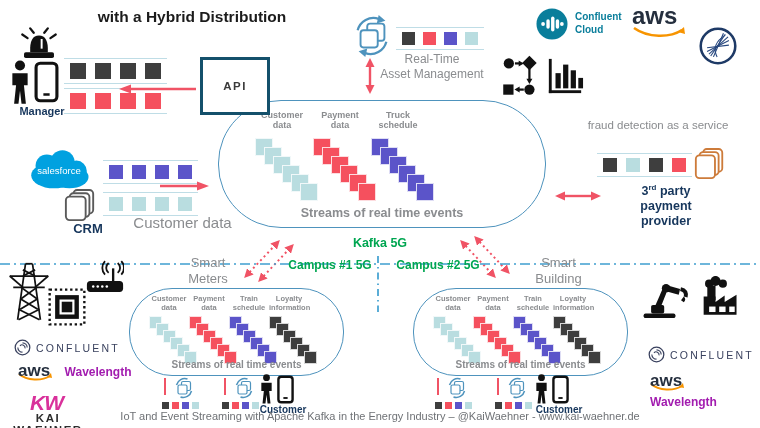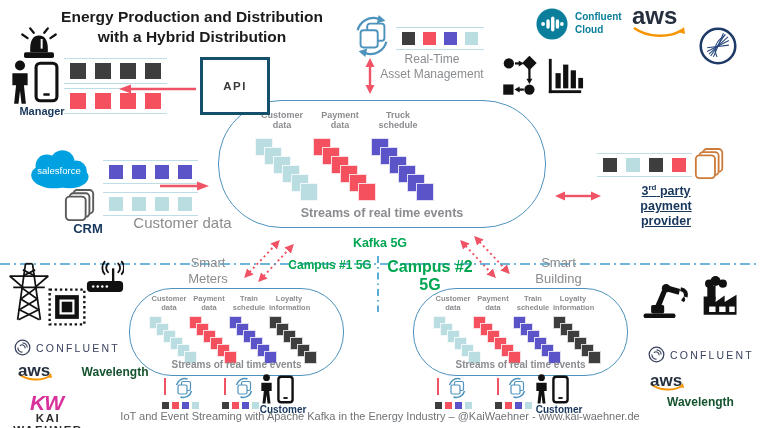--- a/index.html
+++ b/index.html
@@ -53,33 +53,32 @@
   .campus-oval .col{width:40px;}
   .campus-oval .col .lbl{font-size:7.5px;line-height:1.15;text-align:center;color:#8a8c8f;font-weight:bold;}
   .campus-oval .col .stack{margin:4px 0 0 0;}
   .campus-oval .caption{font-size:10px;bottom:5px;}
 
   #api-box{left:200px;top:57px;width:64px;height:52px;border:3px solid #14506b;background:#fff;
            display:flex;align-items:center;justify-content:center;font-size:11.5px;
            letter-spacing:1.5px;color:#3a3a3a;font-weight:600;z-index:3;}
 
   .awstxt{font-weight:bold;color:#252f3e;position:relative;display:inline-block;line-height:1;}
-  .wltxt{font-weight:bold;color:#14532d;margin-left:17px;}
+  .wltxt{font-weight:bold;color:#a21caf;}
   .confl{display:flex;align-items:center;}
   .confl .ctext{font-size:10.5px;letter-spacing:2.2px;color:#39415e;margin-left:5px;}
   .redline{position:absolute;width:2px;height:17px;background:#f05365;}
   sup{font-size:8px;}
 </style>
 </head>
 <body>
 
 <div id="stage">
 
   <div class="abs ctr bold" style="left:42px;top:7px;width:300px;font-size:15.5px;color:#1b1b1b;line-height:1.3;">
-    <div>Energy Production and Distribution</div>
     <div>with a Hybrid Distribution</div>
   </div>
 
   <div class="abs" style="left:16px;top:24px;">
     <svg width="46" height="37" viewBox="0 0 52 42">
       <g stroke="#111" stroke-width="2.6" stroke-linecap="round">
         <line x1="7" y1="12" x2="13" y2="16"></line>
           <line x1="45" y1="12" x2="39" y2="16"></line>
         <line x1="16" y1="5" x2="20" y2="10"></line>
           <line x1="36" y1="5" x2="32" y2="10"></line>
@@ -301,20 +300,21 @@
   </div>
   <div class="abs trow mid" style="left:103px;top:192px;">
     <i class="cc"></i>
       <i class="cc"></i>
       <i class="cc"></i>
       <i class="cc"></i>
   </div>
   <div class="abs ctr gray" style="left:130px;top:214px;width:105px;font-size:15px;">Customer data</div>
 
   <div class="abs ctr gray" style="left:562px;top:118px;width:192px;font-size:11.5px;line-height:1.3;">
+    <div>fraud detection as a service</div>
   </div>
   <div class="abs trow mid" style="left:597px;top:153px;">
     <i class="cd"></i>
       <i class="cc"></i>
       <i class="cd"></i>
       <i class="cr"></i>
   </div>
   <div class="abs" style="left:694px;top:147px;">
     <svg width="31" height="35" viewBox="0 0 34 38">
       <g fill="#fff" stroke="#cd7b3a" stroke-width="2">
@@ -324,21 +324,21 @@
       </g>
     </svg>
   </div>
   <div class="abs" style="left:554px;top:188px;">
     <svg width="48" height="12" viewBox="0 0 48 12">
       <line x1="9" y1="6" x2="39" y2="6" stroke="#f05365" stroke-width="2.4"></line>
       <polygon points="1,6 11,1.5 11,10.5" fill="#f05365"></polygon>
       <polygon points="47,6 37,1.5 37,10.5" fill="#f05365"></polygon>
     </svg>
   </div>
-  <div class="abs ctr bold navy" style="left:608px;top:183px;width:100px;font-size:12.5px;line-height:1.2;text-decoration:underline;">
+  <div class="abs ctr bold navy" style="left:608px;top:183px;width:100px;font-size:12.5px;line-height:1.2;">
     <div><span>3</span><sup>rd</sup><span> party</span></div>
     <div>payment</div>
     <div>provider</div>
   </div>
 
   <div class="abs" style="left:236px;top:230px;">
     <svg width="66" height="54" viewBox="0 0 66 54">
       <defs>
           <marker id="mL" viewBox="0 0 10 10" refX="7" refY="5" markerWidth="4.5" markerHeight="4.5" orient="auto-start-reverse">
             <path d="M0 0 L10 5 L0 10 z" fill="#f05365"></path>
@@ -363,21 +363,21 @@
       </g>
     </svg>
   </div>
   <div class="abs ctr bold green" style="left:330px;top:236px;width:100px;font-size:12.5px;">Kafka 5G</div>
   <div class="abs" style="left:0;top:252px;">
     <svg width="760" height="4">
         <line x1="0" y1="2" x2="760" y2="2" stroke="#3f9fd0" stroke-width="1.7" stroke-dasharray="10 4 2 4"></line>
       </svg>
   </div>
   <div class="abs ctr bold green" style="left:285px;top:258px;width:90px;font-size:12px;">Campus #1 5G</div>
-  <div class="abs ctr bold green" style="left:385px;top:258px;width:90px;font-size:16px;">Campus #2 5G</div>
+  <div class="abs ctr bold green" style="left:393px;top:258px;width:90px;font-size:12px;">Campus #2 5G</div>
   <div class="abs" style="left:376px;top:256px;">
     <svg width="4" height="56">
         <line x1="2" y1="0" x2="2" y2="56" stroke="#3f9fd0" stroke-width="1.7" stroke-dasharray="7 4 1.5 4"></line>
       </svg>
   </div>
   <div class="abs ctr gray" style="left:168px;top:255px;width:80px;font-size:13px;line-height:1.25;">
     <div>Smart</div>
     <div>Meters</div>
   </div>
   <div class="abs ctr gray" style="left:516px;top:255px;width:85px;font-size:13px;line-height:1.25;">

